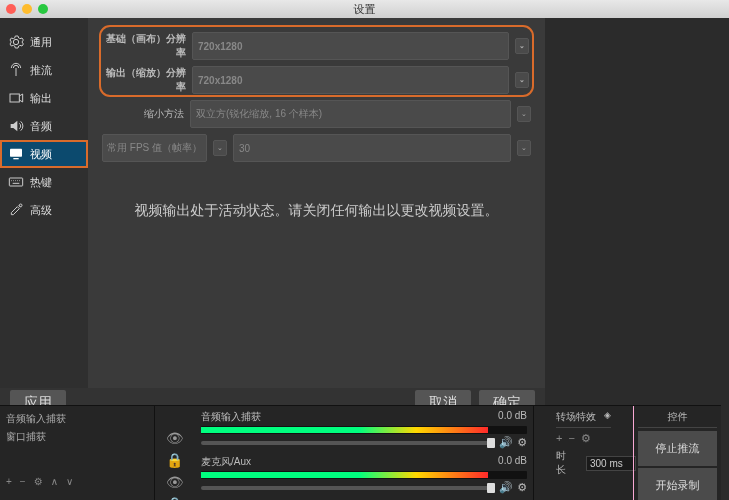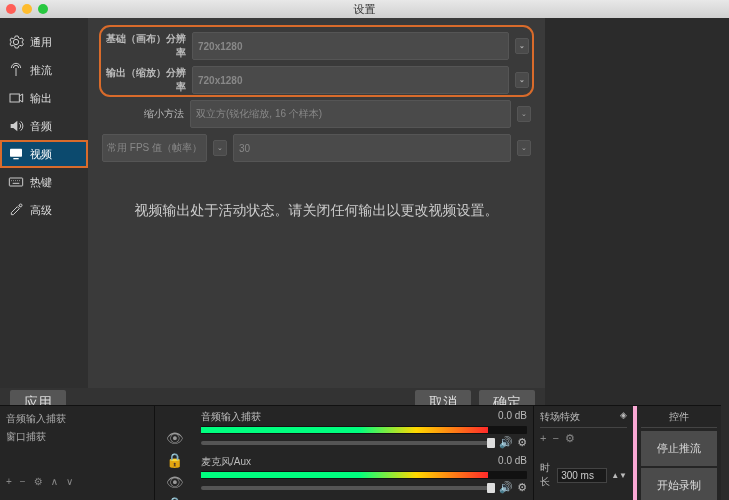--- a/index.html
+++ b/index.html
@@ -38,26 +38,26 @@
 .mixer { flex: 1; padding: 4px 6px; }
 .mix-track { margin-bottom: 6px; }
 .mix-head { display: flex; justify-content: space-between; color: #bbb; font-size: 10px; margin-bottom: 2px; }
 .mix-bar { height: 8px; background: #111; position: relative; border-radius: 1px; overflow: hidden; }
 .mix-grad { position: absolute; top: 1px; bottom: 1px; left: 0; background: linear-gradient(90deg,#00ff7f 0%,#00ff7f 55%,#ffd800 75%,#ff2a2a 100%); }
 .mix-ctrl { display: flex; align-items: center; gap: 4px; margin-top: 2px; }
 .slider { flex: 1; height: 4px; background: #555; position: relative; border-radius: 2px; }
 .knob { position: absolute; right: 0; top: -3px; width: 8px; height: 10px; background: #ddd; border-radius: 1px; }
 .tiny-icon { color: #bbb; font-size: 11px; }
 
-.transcol { width: 100px; padding: 4px 6px; border-left: 1px solid #111; }
+.transcol { width: 100px; padding: 4px 22px; border-left: 1px solid #111; }
 .transcol .hdr { display:flex; justify-content: space-between; color:#bbb; font-size:10px; border-bottom:1px solid #444; padding-bottom:3px; margin-bottom:4px;}
-.dur-row { display:flex; align-items:center; gap:4px; font-size:10px; color:#bbb; margin-top:16px;}
+.dur-row { display:flex; align-items:center; gap:20px; font-size:10px; color:#bbb; margin-top:4px;}
 .dur-row input { width:50px; background:#1a1a1a; border:1px solid #444; color:#ccc; font-size:10px; padding:1px 3px;}
 
-.ctrlcol { width: 88px; padding: 4px 4px; border-left: 4px solid #f9a8d4; }
+.ctrlcol { width: 88px; padding: 4px 4px; border-left: 1px solid #f9a8d4; }
 .ctrlcol .hdr { text-align:center; color:#bbb; font-size:10px; border-bottom:1px solid #444; padding-bottom:3px; margin-bottom:3px;}
 .ctrlbtn { display:block; width:100%; background:#4b4b4b; color:#ddd; border:none; font-size:11px; padding:10px 0; margin-bottom:2px; cursor:pointer;}
 .ctrlbtn.hl { outline: 2px solid #d96b2b; outline-offset:-1px; }
 
 .icons-col { width:40px; display:flex; flex-direction:column; align-items:center; padding-top:24px; gap:6px; color:#999; font-size:14px;}
 </style>
 </head>
 <body>
 
 <div class="titlebar">

